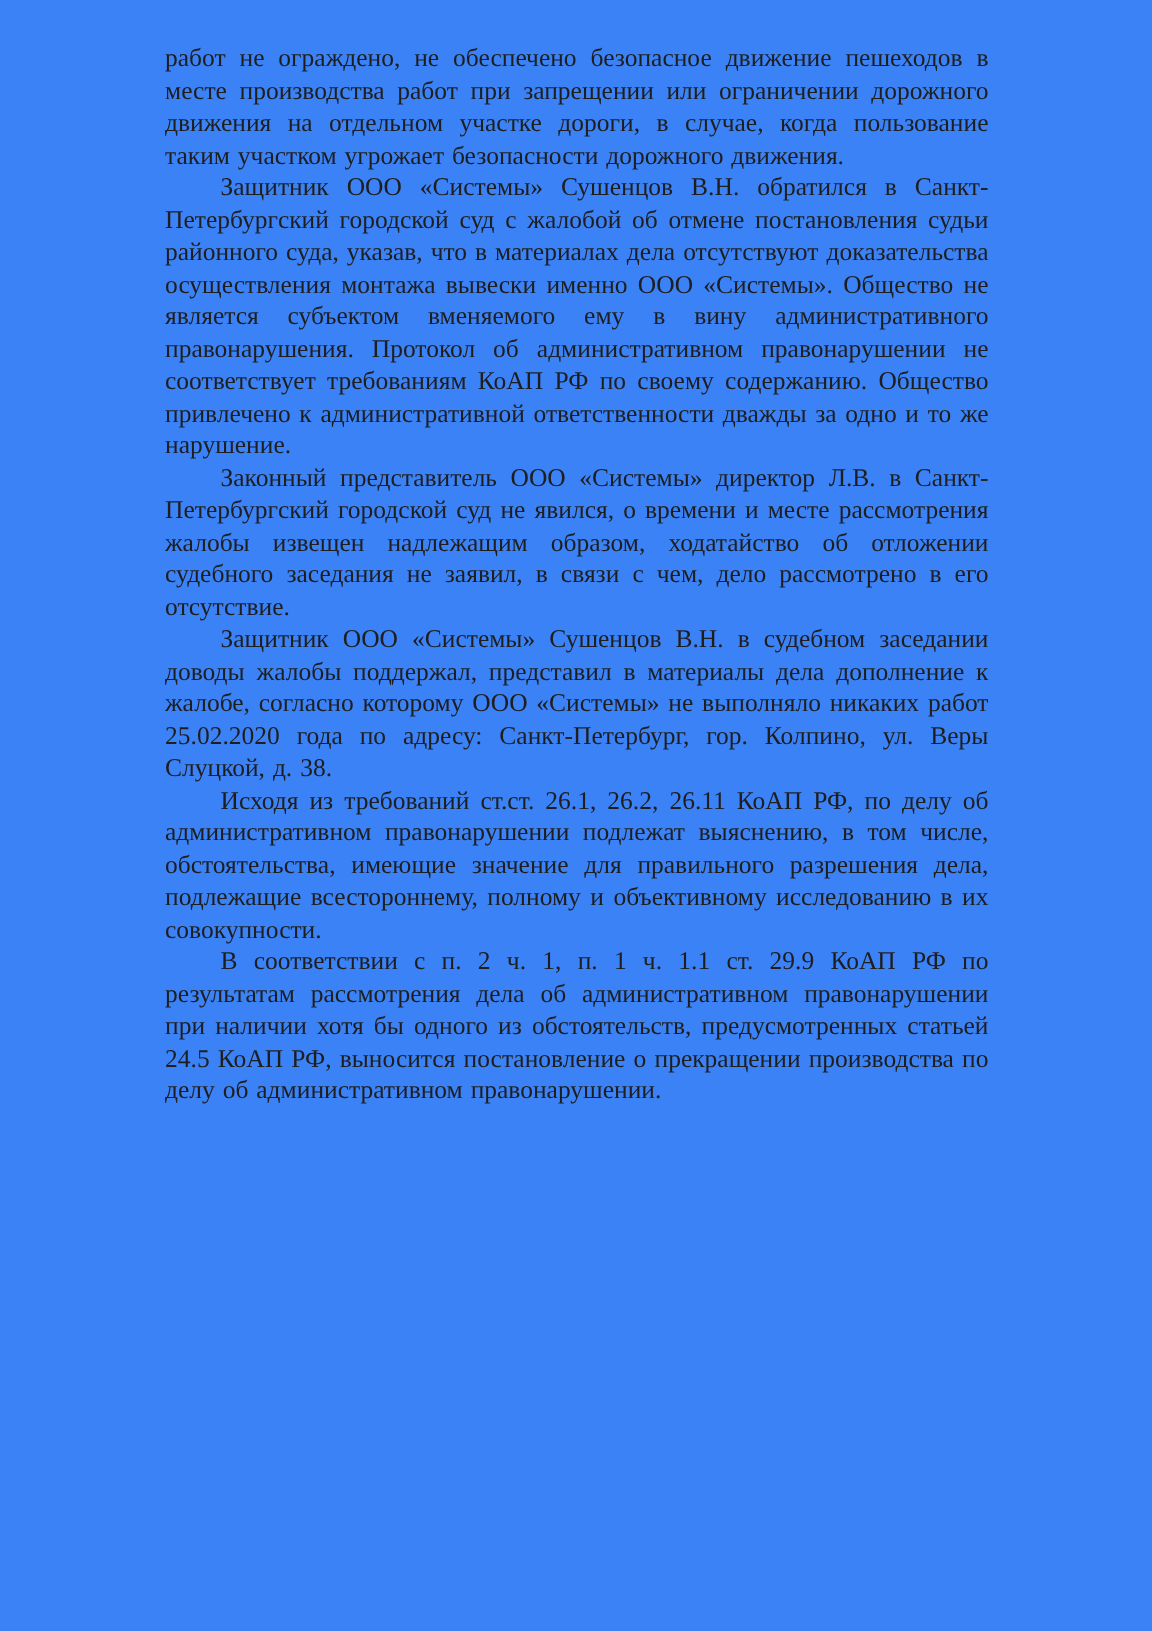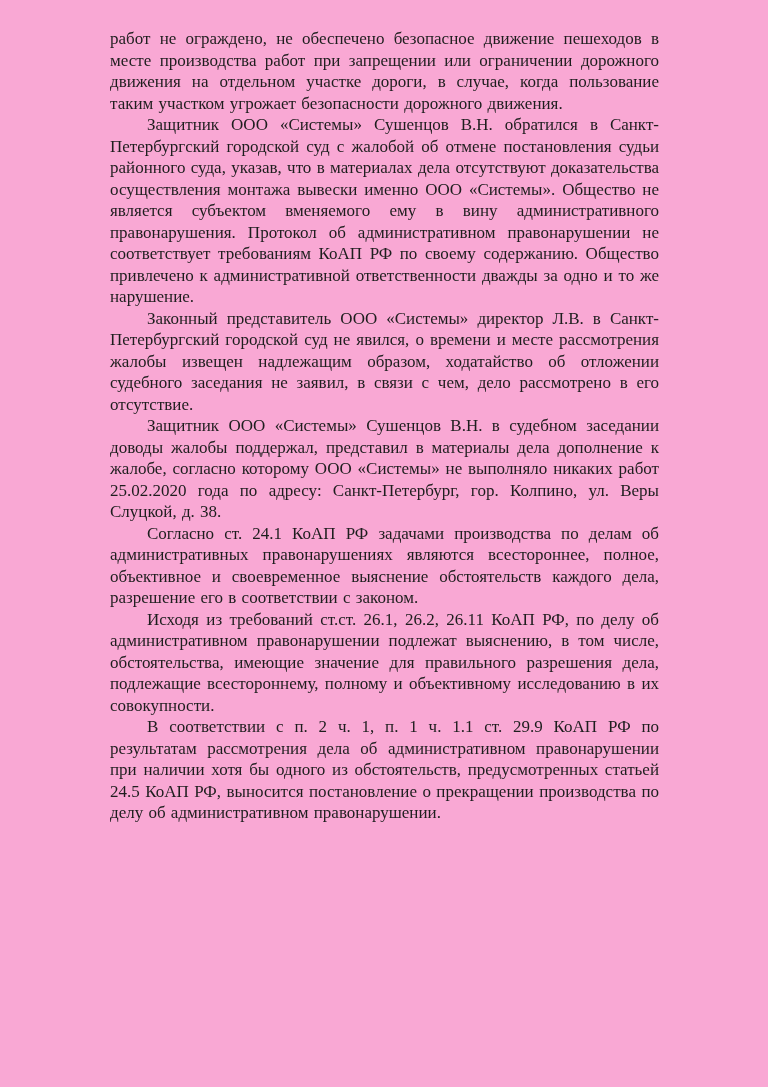--- a/index.html
+++ b/index.html
@@ -4,21 +4,21 @@
 <style>
   html, body {
     margin: 0;
     padding: 0;
     background: #ffffff;
   }
   .page {
     position: relative;
     width: 768px;
     height: 1087px;
-    background: #f9a8d4;
+    background: #3b82f6;
     box-sizing: border-box;
     padding: 28px 109px 0 110px;
     overflow: hidden;
   }
   .doc {
     width: 549px;
   }
   .doc p {
     margin: 0;
     font-family: "Liberation Serif", "DejaVu Serif", serif;
@@ -34,17 +34,16 @@
 </style>
 </head>
 <body>
 
 <div class="page">
   <div class="doc">
       <p>работ не ограждено, не обеспечено безопасное движение пешеходов в месте производства работ при запрещении или ограничении дорожного движения на отдельном участке дороги, в случае, когда пользование таким участком угрожает безопасности дорожного движения.</p>
       <p class="indent">Защитник ООО «Системы» Сушенцов В.Н. обратился в Санкт-Петербургский городской суд с жалобой об отмене постановления судьи районного суда, указав, что в материалах дела отсутствуют доказательства осуществления монтажа вывески именно ООО «Системы». Общество не является субъектом вменяемого ему в вину административного правонарушения. Протокол об административном правонарушении не соответствует требованиям КоАП РФ по своему содержанию. Общество привлечено к административной ответственности дважды за одно и то же нарушение.</p>
       <p class="indent">Законный представитель ООО «Системы» директор Л.В. в Санкт-Петербургский городской суд не явился, о времени и месте рассмотрения жалобы извещен надлежащим образом, ходатайство об отложении судебного заседания не заявил, в связи с чем, дело рассмотрено в его отсутствие.</p>
       <p class="indent">Защитник ООО «Системы» Сушенцов В.Н. в судебном заседании доводы жалобы поддержал, представил в материалы дела дополнение к жалобе, согласно которому ООО «Системы» не выполняло никаких работ 25.02.2020 года по адресу: Санкт-Петербург, гор. Колпино, ул. Веры Слуцкой, д. 38.</p>
-      <p class="indent">Согласно ст. 24.1 КоАП РФ задачами производства по делам об административных правонарушениях являются всестороннее, полное, объективное и своевременное выяснение обстоятельств каждого дела, разрешение его в соответствии с законом.</p>
       <p class="indent">Исходя из требований ст.ст. 26.1, 26.2, 26.11 КоАП РФ, по делу об административном правонарушении подлежат выяснению, в том числе, обстоятельства, имеющие значение для правильного разрешения дела, подлежащие всестороннему, полному и объективному исследованию в их совокупности.</p>
       <p class="indent">В соответствии с п. 2 ч. 1, п. 1 ч. 1.1 ст. 29.9 КоАП РФ по результатам рассмотрения дела об административном правонарушении при наличии хотя бы одного из обстоятельств, предусмотренных статьей 24.5 КоАП РФ, выносится постановление о прекращении производства по делу об административном правонарушении.</p>
     </div>
 </div>
 
 </body></html>

